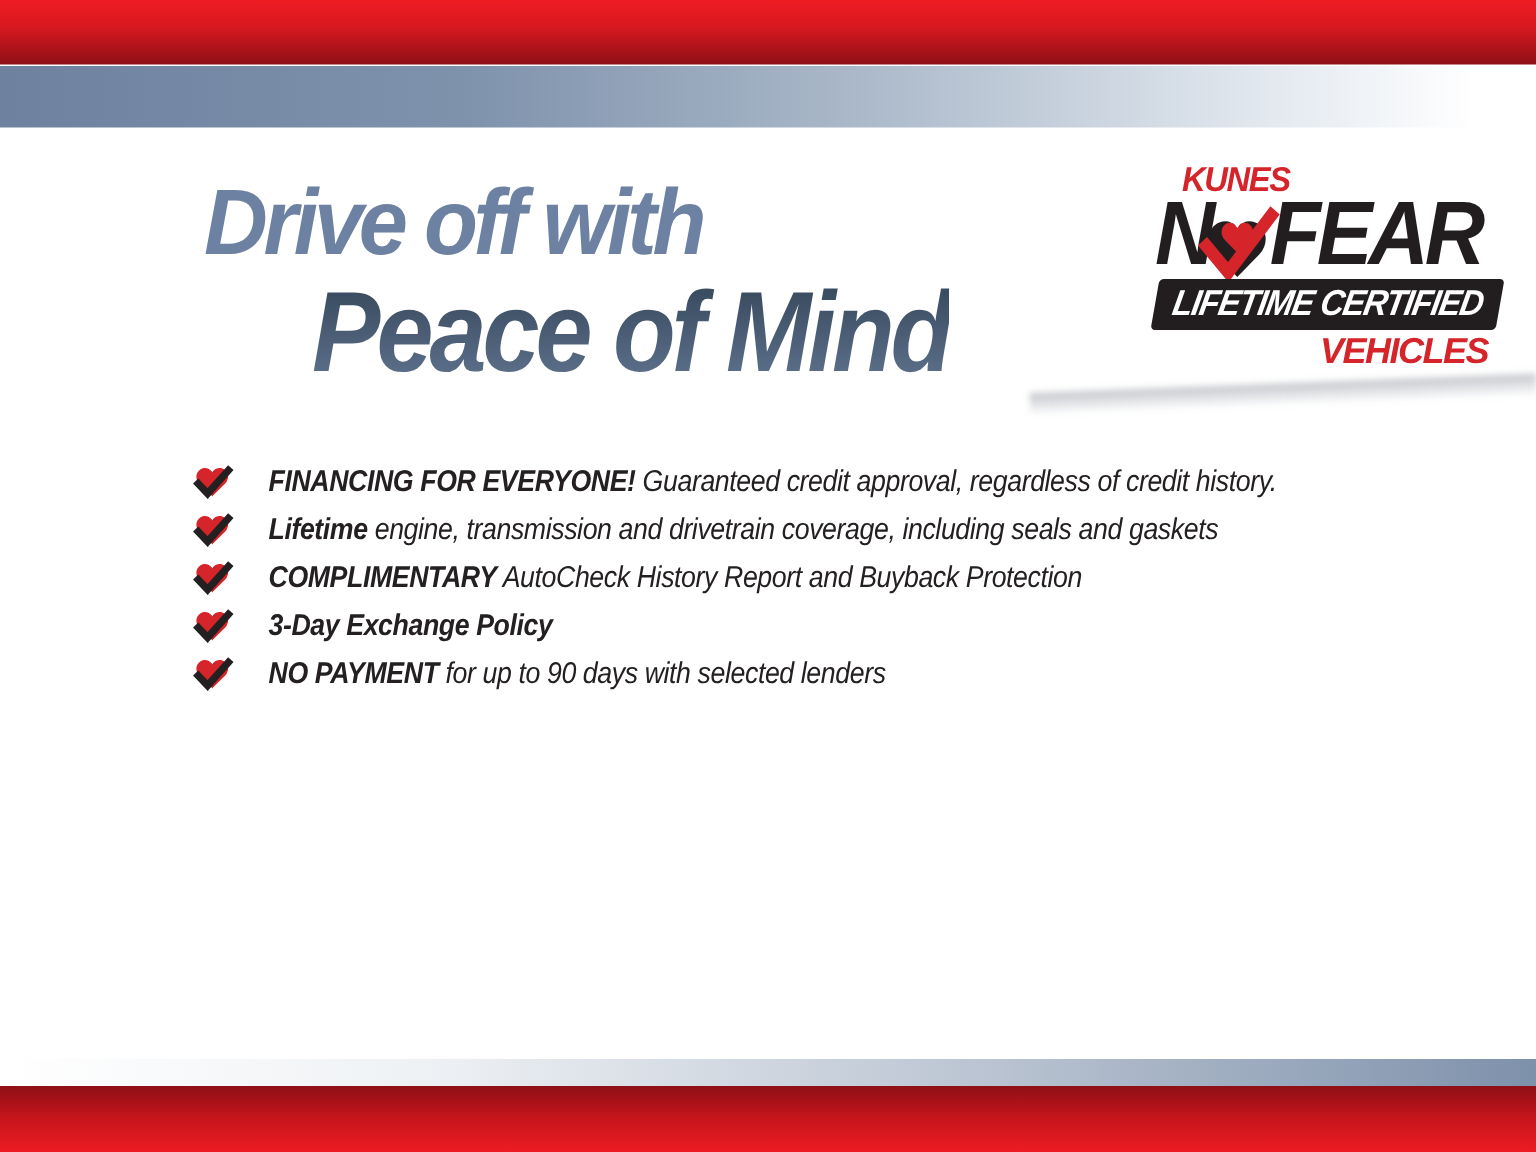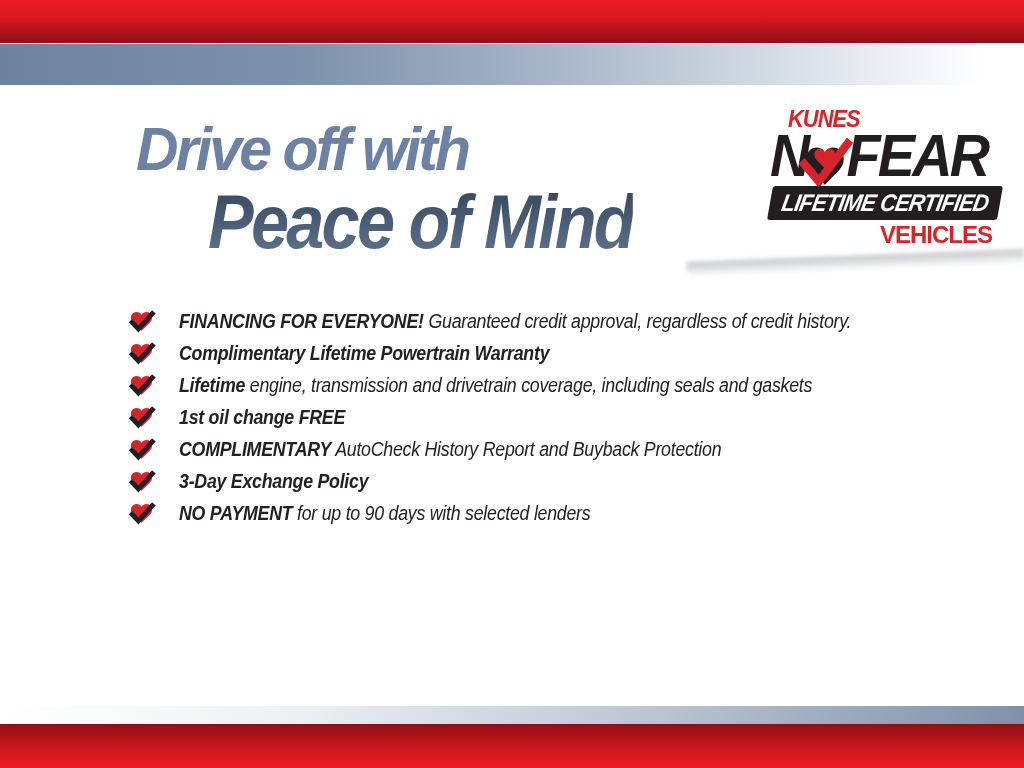--- a/index.html
+++ b/index.html
@@ -43,21 +43,21 @@
   .logo-row { display:flex; align-items:flex-end; margin-top:2px; color:#221e1f;
     font-weight:700; font-style:italic; font-size:60px; line-height:.78; letter-spacing:-3px;
     transform:scaleX(.93); transform-origin:left; white-space:nowrap; }
   .heart-glyph { width:58px; height:52px; overflow:visible; margin:0 -6px -9px -10px; z-index:2; }
   .logo-banner { margin-top:6px; background:#221e1f; color:#ffffff; width:230px; height:34px;
     display:flex; align-items:center; justify-content:center; transform:skewX(-10deg);
     border-radius:3px; font-style:italic; font-weight:700; font-size:24px; letter-spacing:-1px;
     white-space:nowrap; }
   .logo-banner .inner { display:inline-block; transform:scaleX(.92); }
   .logo-vehicles { margin-top:3px; text-align:right; padding-right:16px; color:#d6242b;
-    font-weight:700; font-size:24px; letter-spacing:-1px; line-height:1; }
+    font-style:italic; font-weight:700; font-size:24px; letter-spacing:-1px; line-height:1; }
 
   
   .benefits { position:absolute; left:128px; top:310px; width:830px; }
   .bullet-row { display:flex; align-items:flex-start; margin-bottom:9px;gap:16px; }
   .bullet-icon { width:27px; height:23px; flex:0 0 27px; margin-top:0; overflow:visible; }
   .bullet-text { margin-left:8px; font-size:20px; font-style:italic; color:#242021;
     line-height:23px; letter-spacing:-0.3px; transform:scaleX(.89); transform-origin:left top;
     white-space:nowrap; }
   .seg-bold { font-weight:700; }
   .seg-regular { font-weight:400; }
@@ -96,43 +96,29 @@
 
   <div class="benefits">
   <div class="bullet-row">
     <svg class="bullet-icon" viewBox="0 0 30 26" aria-hidden="true">
       <path fill="#d6242b" d="M15 23.5 L5.6 14.4 C2.2 11 2.2 6.2 5.5 3.7 C8.3 1.6 12.3 2 14.3 4.6 L15 5.5 L15.7 4.6 C17.7 2 21.7 1.6 24.5 3.7 C27.8 6.2 27.8 11 24.4 14.4 L15 23.5 Z"></path>
       <path fill="none" stroke="#242021" stroke-width="5.5" d="M2.5 12 L11.5 21.5 L29 2"></path>
     </svg>
     <div class="bullet-text"><span class="seg-bold">FINANCING FOR EVERYONE!</span><span class="seg-regular"> Guaranteed credit approval, regardless of credit history.</span></div>
   </div>
 
-  <div class="bullet-row">
-    <svg class="bullet-icon" viewBox="0 0 30 26" aria-hidden="true">
-      <path fill="#d6242b" d="M15 23.5 L5.6 14.4 C2.2 11 2.2 6.2 5.5 3.7 C8.3 1.6 12.3 2 14.3 4.6 L15 5.5 L15.7 4.6 C17.7 2 21.7 1.6 24.5 3.7 C27.8 6.2 27.8 11 24.4 14.4 L15 23.5 Z"></path>
-      <path fill="none" stroke="#242021" stroke-width="5.5" d="M2.5 12 L11.5 21.5 L29 2"></path>
-    </svg>
-    <div class="bullet-text"><span class="seg-bold">Complimentary Lifetime Powertrain Warranty</span></div>
-  </div>
 
   <div class="bullet-row">
     <svg class="bullet-icon" viewBox="0 0 30 26" aria-hidden="true">
       <path fill="#d6242b" d="M15 23.5 L5.6 14.4 C2.2 11 2.2 6.2 5.5 3.7 C8.3 1.6 12.3 2 14.3 4.6 L15 5.5 L15.7 4.6 C17.7 2 21.7 1.6 24.5 3.7 C27.8 6.2 27.8 11 24.4 14.4 L15 23.5 Z"></path>
       <path fill="none" stroke="#242021" stroke-width="5.5" d="M2.5 12 L11.5 21.5 L29 2"></path>
     </svg>
     <div class="bullet-text"><span class="seg-bold">Lifetime</span><span class="seg-regular"> engine, transmission and drivetrain coverage, including seals and gaskets</span></div>
   </div>
 
-  <div class="bullet-row">
-    <svg class="bullet-icon" viewBox="0 0 30 26" aria-hidden="true">
-      <path fill="#d6242b" d="M15 23.5 L5.6 14.4 C2.2 11 2.2 6.2 5.5 3.7 C8.3 1.6 12.3 2 14.3 4.6 L15 5.5 L15.7 4.6 C17.7 2 21.7 1.6 24.5 3.7 C27.8 6.2 27.8 11 24.4 14.4 L15 23.5 Z"></path>
-      <path fill="none" stroke="#242021" stroke-width="5.5" d="M2.5 12 L11.5 21.5 L29 2"></path>
-    </svg>
-    <div class="bullet-text"><span class="seg-bold">1st oil change FREE</span></div>
-  </div>
 
 
   <div class="bullet-row">
     <svg class="bullet-icon" viewBox="0 0 30 26" aria-hidden="true">
       <path fill="#d6242b" d="M15 23.5 L5.6 14.4 C2.2 11 2.2 6.2 5.5 3.7 C8.3 1.6 12.3 2 14.3 4.6 L15 5.5 L15.7 4.6 C17.7 2 21.7 1.6 24.5 3.7 C27.8 6.2 27.8 11 24.4 14.4 L15 23.5 Z"></path>
       <path fill="none" stroke="#242021" stroke-width="5.5" d="M2.5 12 L11.5 21.5 L29 2"></path>
     </svg>
     <div class="bullet-text"><span class="seg-bold">COMPLIMENTARY</span><span class="seg-regular"> AutoCheck History Report and Buyback Protection</span></div>
   </div>
 

